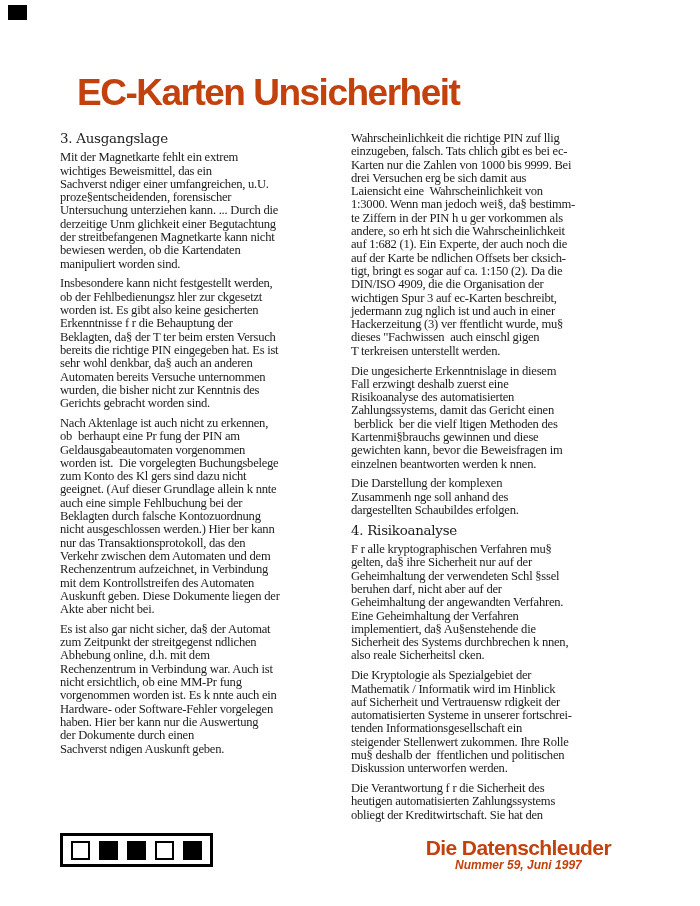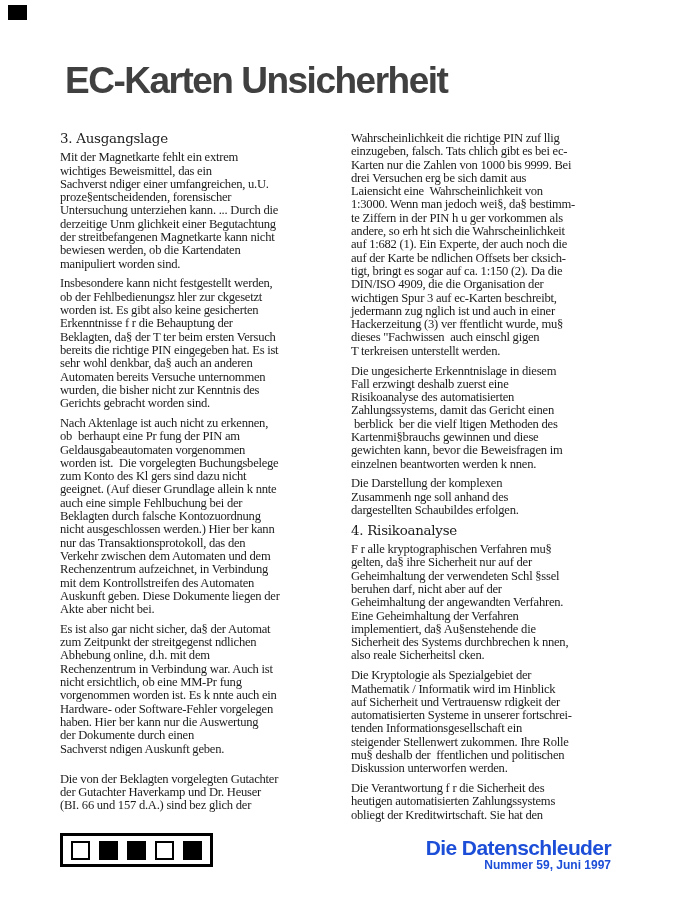--- a/index.html
+++ b/index.html
@@ -14,26 +14,26 @@
   }
   .corner-mark {
     position: absolute;
     left: 8px; top: 5px;
     width: 19px; height: 15px;
     background: #000000;
   }
   .title {
     position: absolute;
     left: 61px; top: 56px;
-    margin: 4px;
+    margin: 16px;
     font-family: "Liberation Sans", sans-serif;
     font-weight: bold;
     font-size: 37px;
     letter-spacing: -1.5px;
-    color: #404040;
+    color: #c2410c;
     white-space: nowrap;
   }
   .col {
     position: absolute;
     top: 132px;
     width: 296px;
     font-size: 12.6px;
     line-height: 13.3px;
     letter-spacing: -0.25px;
   }
@@ -46,33 +46,34 @@
   }
   .col p {
     margin: 0 0 6.5px 0;
     white-space: pre-wrap;
     font-family: Liberation Serif, serif;
   }
   .col p.gap-before { margin-top: 17px; }
   .footer-brand {
     position: absolute;
     right: 89px; top: 837px;
-    text-align: right;
+    text-align: center;
     font-family: "Liberation Sans", sans-serif;
-    color: #1d4ed8;
+    color: #c2410c;
   }
   .brand-name {
     font-size: 21px;
     font-weight: bold;
     letter-spacing: -0.6px;
     line-height: 22px;
   }
   .brand-issue {
     font-size: 12px;
     font-weight: bold;
+    font-style: italic;
     line-height: 13px;
   }
   .marks {
     position: absolute;
     left: 60px; top: 833px;
     height: 28px;
     border: 3px solid #000000;
     background: #ffffff;
     display: flex;
     align-items: center;
@@ -131,23 +132,20 @@
     <p>Es ist also gar nicht sicher, da§ der Automat
 zum Zeitpunkt der streitgegenst ndlichen
 Abhebung online, d.h. mit dem
 Rechenzentrum in Verbindung war. Auch ist
 nicht ersichtlich, ob eine MM-Pr fung
 vorgenommen worden ist. Es k nnte auch ein
 Hardware- oder Software-Fehler vorgelegen
 haben. Hier ber kann nur die Auswertung
 der Dokumente durch einen
 Sachverst ndigen Auskunft geben.</p>
-    <p class="gap-before">Die von der Beklagten vorgelegten Gutachter
-der Gutachter Haverkamp und Dr. Heuser
-(BI. 66 und 157 d.A.) sind bez glich der</p>
   </div>
 
   <div class="col col-right">
     <p>Wahrscheinlichkeit die richtige PIN zuf llig
 einzugeben, falsch. Tats chlich gibt es bei ec-
 Karten nur die Zahlen von 1000 bis 9999. Bei
 drei Versuchen erg be sich damit aus
 Laiensicht eine  Wahrscheinlichkeit von
 1:3000. Wenn man jedoch wei§, da§ bestimm-
 te Ziffern in der PIN h u ger vorkommen als

